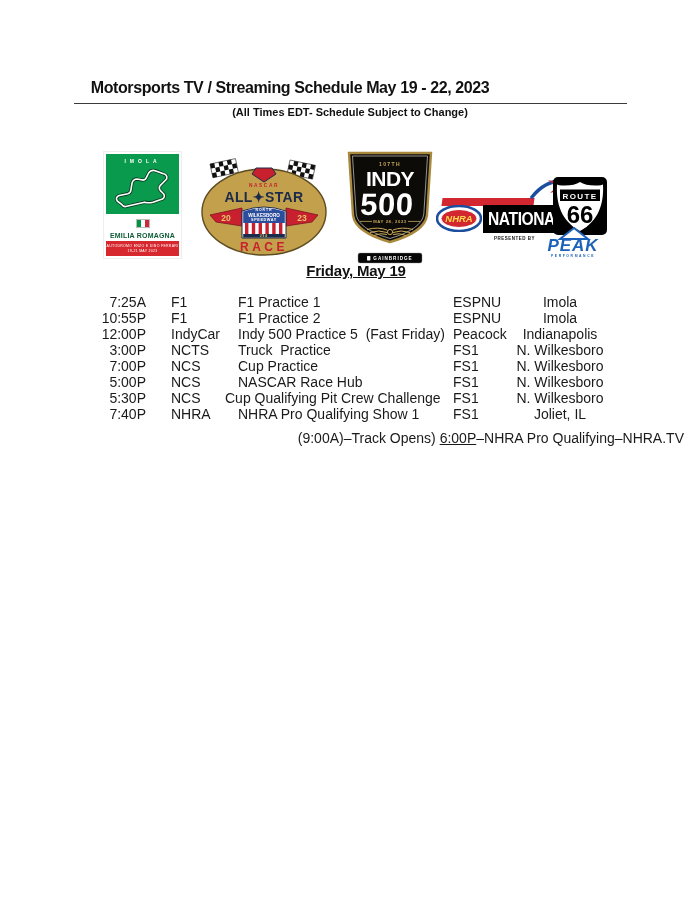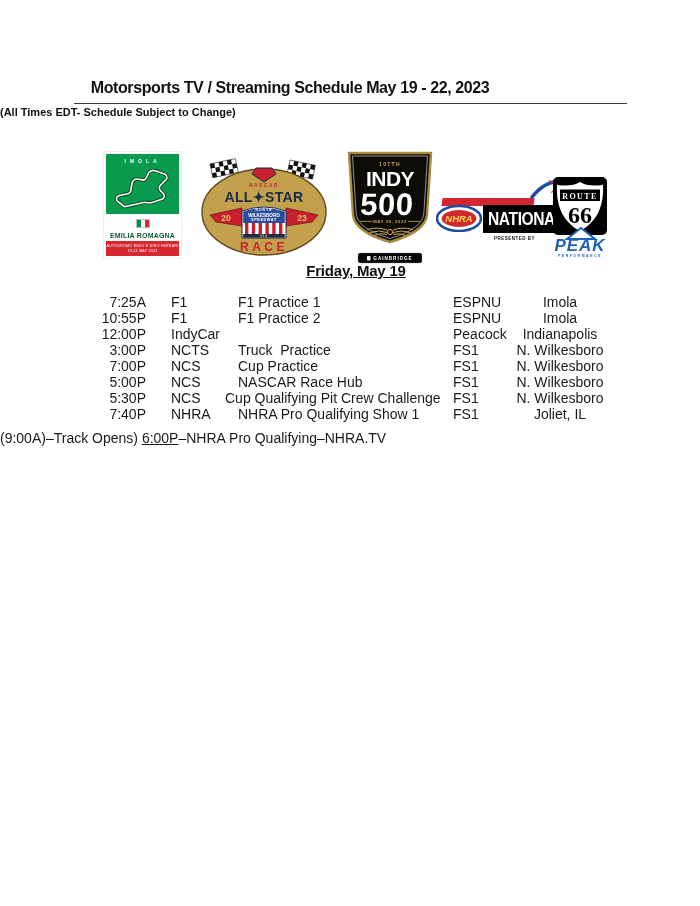--- a/index.html
+++ b/index.html
@@ -2,36 +2,36 @@
 <html><head>
 <meta charset="utf-8">
 <style>
   html,body{margin:0;padding:0;background:#fff;}
   #page{position:relative;width:700px;height:906px;background:#ffffff;overflow:hidden;
         font-family:"Liberation Sans",sans-serif;color:#1a1a1a;}
   
   .doc-title{position:absolute;top:79px;left:0;width:580px;text-align:center;
              font-size:16px;font-weight:bold;letter-spacing:-0.4px;color:#111;}
   .title-rule{position:absolute;top:103px;left:74px;width:553px;height:1px;background:#3a3a3a;}
-  .doc-subtitle{position:absolute;top:106px;left:0;width:700px;text-align:left;
+  .doc-subtitle{position:absolute;top:106px;left:0;width:700px;text-align:center;
                 font-size:11px;font-weight:bold;color:#111;}
   
   .day-heading{position:absolute;top:262px;left:6px;width:700px;text-align:center;
                font-size:15px;font-weight:bold;letter-spacing:-0.2px;text-decoration:underline;color:#111;}
   
   #schedule{position:absolute;top:294px;left:0;width:700px;}
   .t-row{position:relative;height:16px;padding-left:28px;}
   .cell{position:absolute;top:0;font-size:14px;line-height:16px;color:#1a1a1a;white-space:nowrap;}
   .cell-time{left:50px;width:96px;text-align:right;}
   .cell-series{left:163px;margin-left:8px;}
   .cell-event{left:238px;white-space:pre;}
   .cell-network{left:453px;}
   .cell-location{left:486px;width:148px;text-align:center;}
   
-  .foot-note{position:absolute;top:430px;left:0;width:684px;text-align:left;
+  .foot-note{position:absolute;top:430px;left:0;width:684px;text-align:right;
              font-size:14px;color:#1a1a1a;}
   .foot-note .u{text-decoration:underline;}
   
   
   #logo-imola{position:absolute;left:103px;top:151px;width:79px;height:108px;background:#fff;
               box-shadow:0 0 0 1px #eee inset;padding:0;}
   .imola-green{position:absolute;left:3px;top:3px;width:73px;height:60px;background:#0a9a4d;}
   .imola-city{display:block;text-align:center;padding-top:4px;font-size:5px;font-weight:bold;
               letter-spacing:4px;color:#fff;}
   .imola-track{position:absolute;left:5px;top:12px;}
@@ -52,24 +52,24 @@
                letter-spacing:-1px;color:#1c4ea0;}
   .gerber-bar{position:absolute;left:6px;top:27px;width:92px;height:8px;background:#d22730;
               transform:skewX(-8deg);text-align:center;}
   .gerber-bar span{font-size:4.8px;font-weight:bold;color:#fff;letter-spacing:0.8px;line-height:8px;}
   .gerber-swoosh{position:absolute;left:94px;top:2px;}
   .nhra-row{position:absolute;left:0;top:34px;height:27px;display:flex;align-items:center;}
   .nationals-box{height:26px;background:#000;color:#fff;display:flex;align-items:center;
                  padding:0 4px;margin-left:1px;border:1px solid #000;}
   .nationals-box span{font-size:19px;font-weight:800;letter-spacing:-0.5px;transform:scaleX(0.82);
                       transform-origin:left center;line-height:26px;white-space:nowrap;}
-  .route66{position:absolute;left:117px;top:6px;width:54px;height:58px;background:#000;border-radius:5px;font-family:Liberation Serif, serif;}
+  .route66{position:absolute;left:117px;top:6px;width:54px;height:58px;background:#000;border-radius:5px;}
   .peak-presented{position:absolute;left:58px;top:65px;font-size:4.5px;font-weight:bold;
                   letter-spacing:0.5px;color:#111;}
-  .peak-block{position:absolute;left:111px;top:56px;}
+  .peak-block{position:absolute;left:104px;top:56px;}
 </style>
 </head>
 <body>
 
 <div id="page">
 
   <div class="doc-title">Motorsports TV / Streaming Schedule May 19 - 22, 2023</div>
   <div class="title-rule"></div>
   <div class="doc-subtitle">(All Times EDT- Schedule Subject to Change)</div>
 
@@ -228,20 +228,21 @@
     <div class="t-row">
       <span class="cell cell-time">10:55P</span>
       <span class="cell cell-series">F1</span>
       <span class="cell cell-event">F1 Practice 2</span>
       <span class="cell cell-network">ESPNU</span>
       <span class="cell cell-location">Imola</span>
     </div>
     <div class="t-row">
       <span class="cell cell-time">12:00P</span>
       <span class="cell cell-series">IndyCar</span>
+      <span class="cell cell-event">Indy 500 Practice 5  (Fast Friday)</span>
       <span class="cell cell-network">Peacock</span>
       <span class="cell cell-location">Indianapolis</span>
     </div>
     <div class="t-row">
       <span class="cell cell-time">3:00P</span>
       <span class="cell cell-series">NCTS</span>
       <span class="cell cell-event">Truck  Practice</span>
       <span class="cell cell-network">FS1</span>
       <span class="cell cell-location">N. Wilkesboro</span>
     </div>

